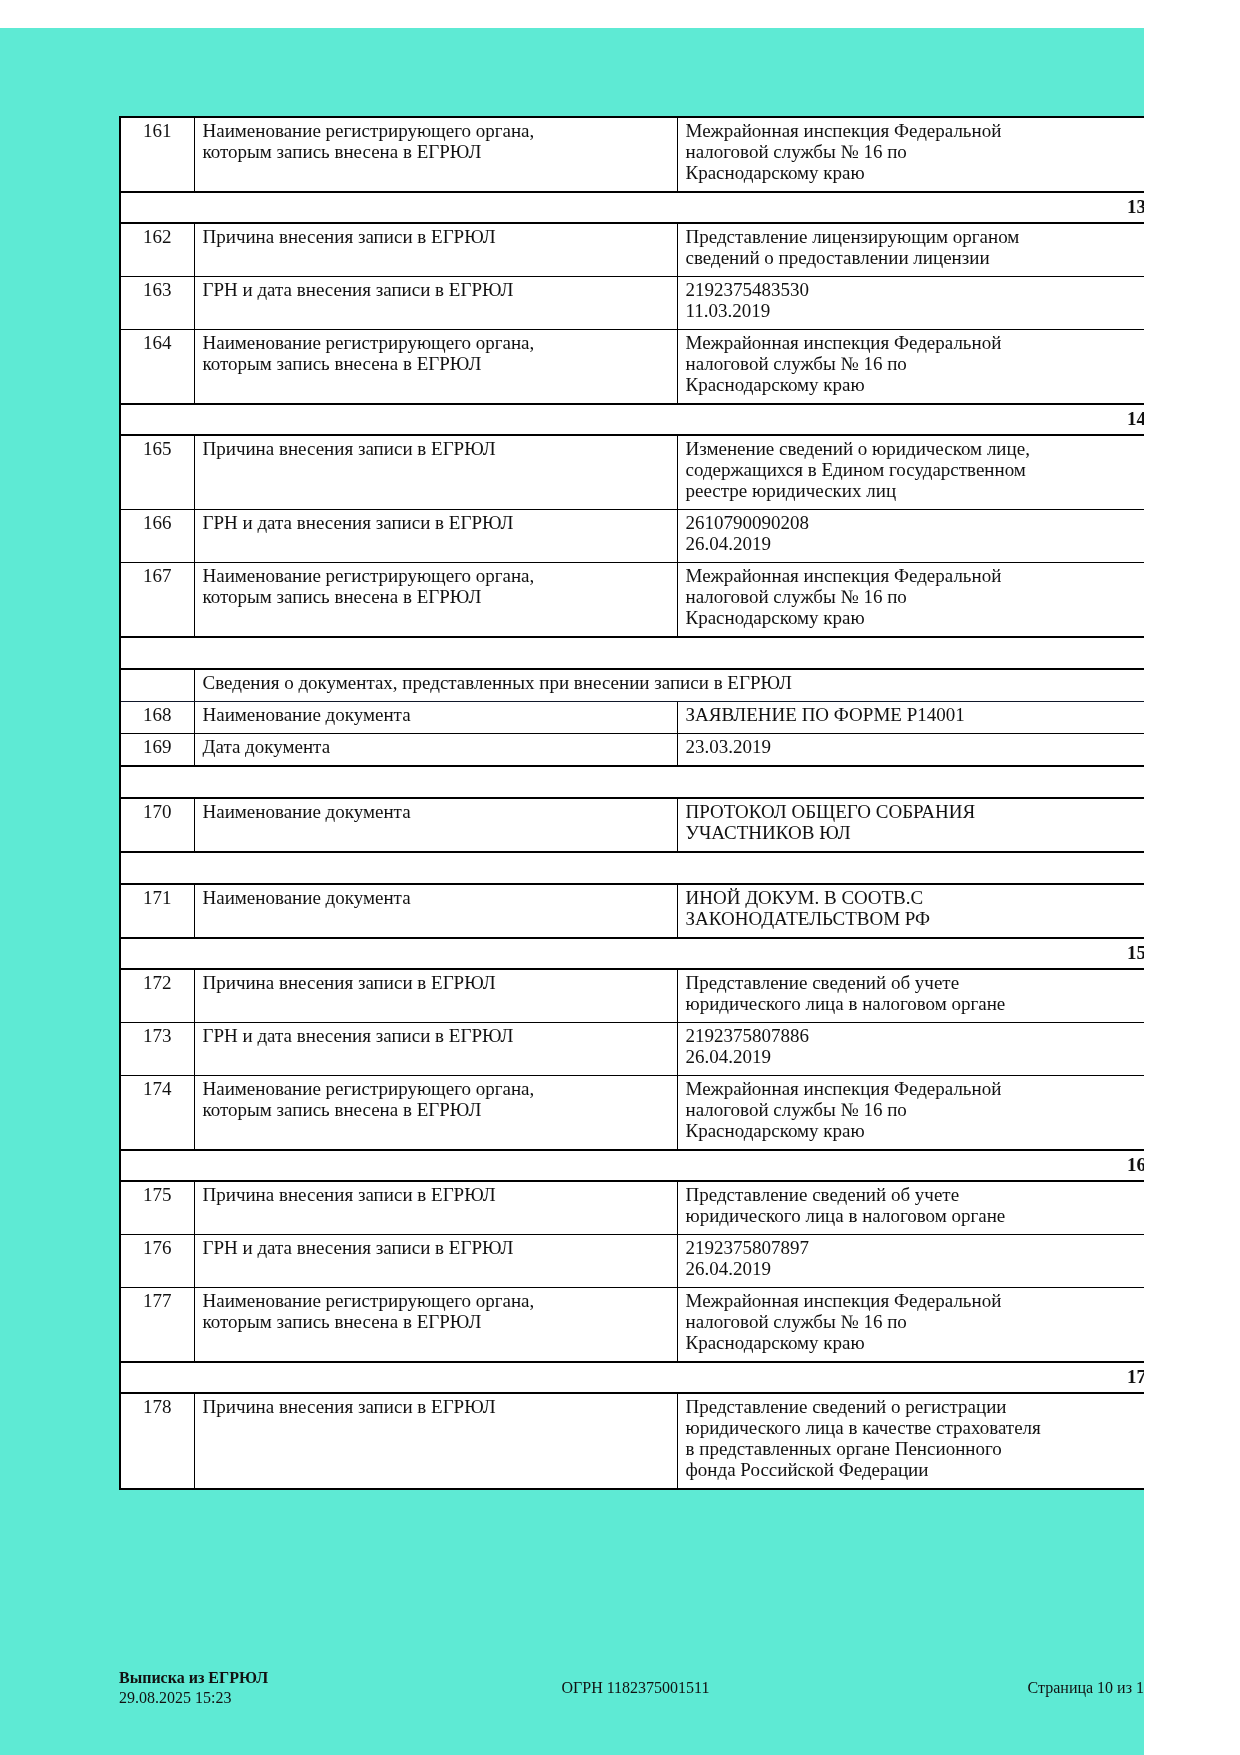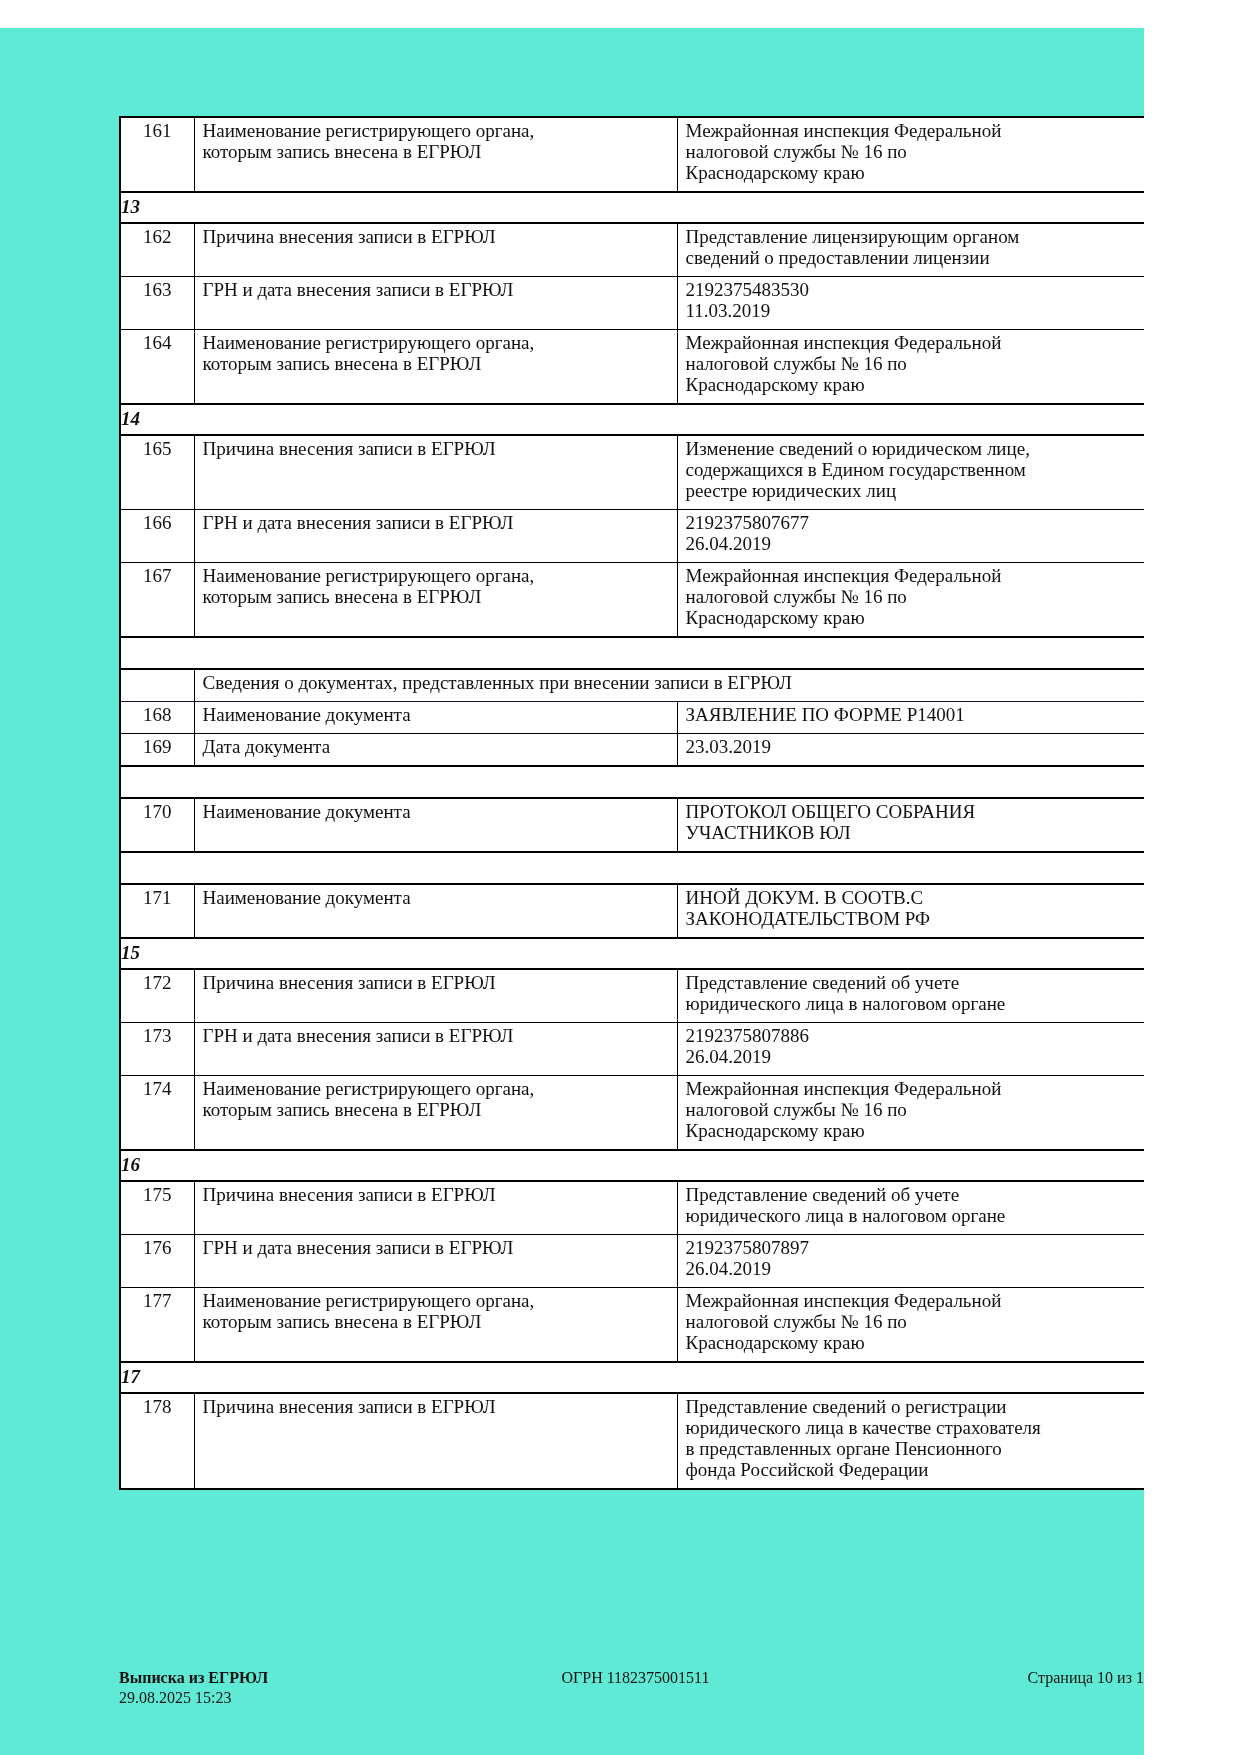--- a/index.html
+++ b/index.html
@@ -36,41 +36,40 @@
     color: #111;
     overflow: hidden;
   }
   table.doc-table td.num {
     text-align: center;
     padding: 2px 2px 8px 2px;
   }
   tr.section-row td {
     border-top: 2px solid #000;
     border-bottom: 2px solid #000;
-    text-align: left;
+    text-align: right;
     font-weight: bold;
     padding: 3px 4px 5px 0;
-    font-style: italic;
   }
   tr.spacer-row td {
     border-top: 2px solid #000;
     border-bottom: 2px solid #000;
     height: 30px;
     padding: 0;
   }
   tr.subheader-row td {
     border-bottom: 1px solid #0f172a;
   }
   .footer {
     position: absolute;
     left: 119px;
     top: 1640px;
     width: 1033px;
     display: flex;
-    align-items: flex-start;
+    align-items: center;
     font-size: 16px;
     line-height: 20px;
     color: #111;
   }
   .footer .f-left  { flex: 1; text-align: left; }
   .footer .f-center{ flex: 1; text-align: center; }
   .footer .f-right { flex: 1; text-align: right; }
   .footer .f-title { font-weight: bold; }
 </style>
 </head>
@@ -145,21 +144,21 @@
             <div>содержащихся в Едином государственном</div>
             <div>реестре юридических лиц</div>
           </td>
         </tr>
         <tr class="data-row">
           <td class="num">166</td>
           <td>
             <div>ГРН и дата внесения записи в ЕГРЮЛ</div>
           </td>
           <td>
-            <div>2192375807677</div>
+            <div>2610790090208</div>
             <div>26.04.2019</div>
           </td>
         </tr>
         <tr class="data-row">
           <td class="num">167</td>
           <td>
             <div>Наименование регистрирующего органа,</div>
             <div>которым запись внесена в ЕГРЮЛ</div>
           </td>
           <td>

